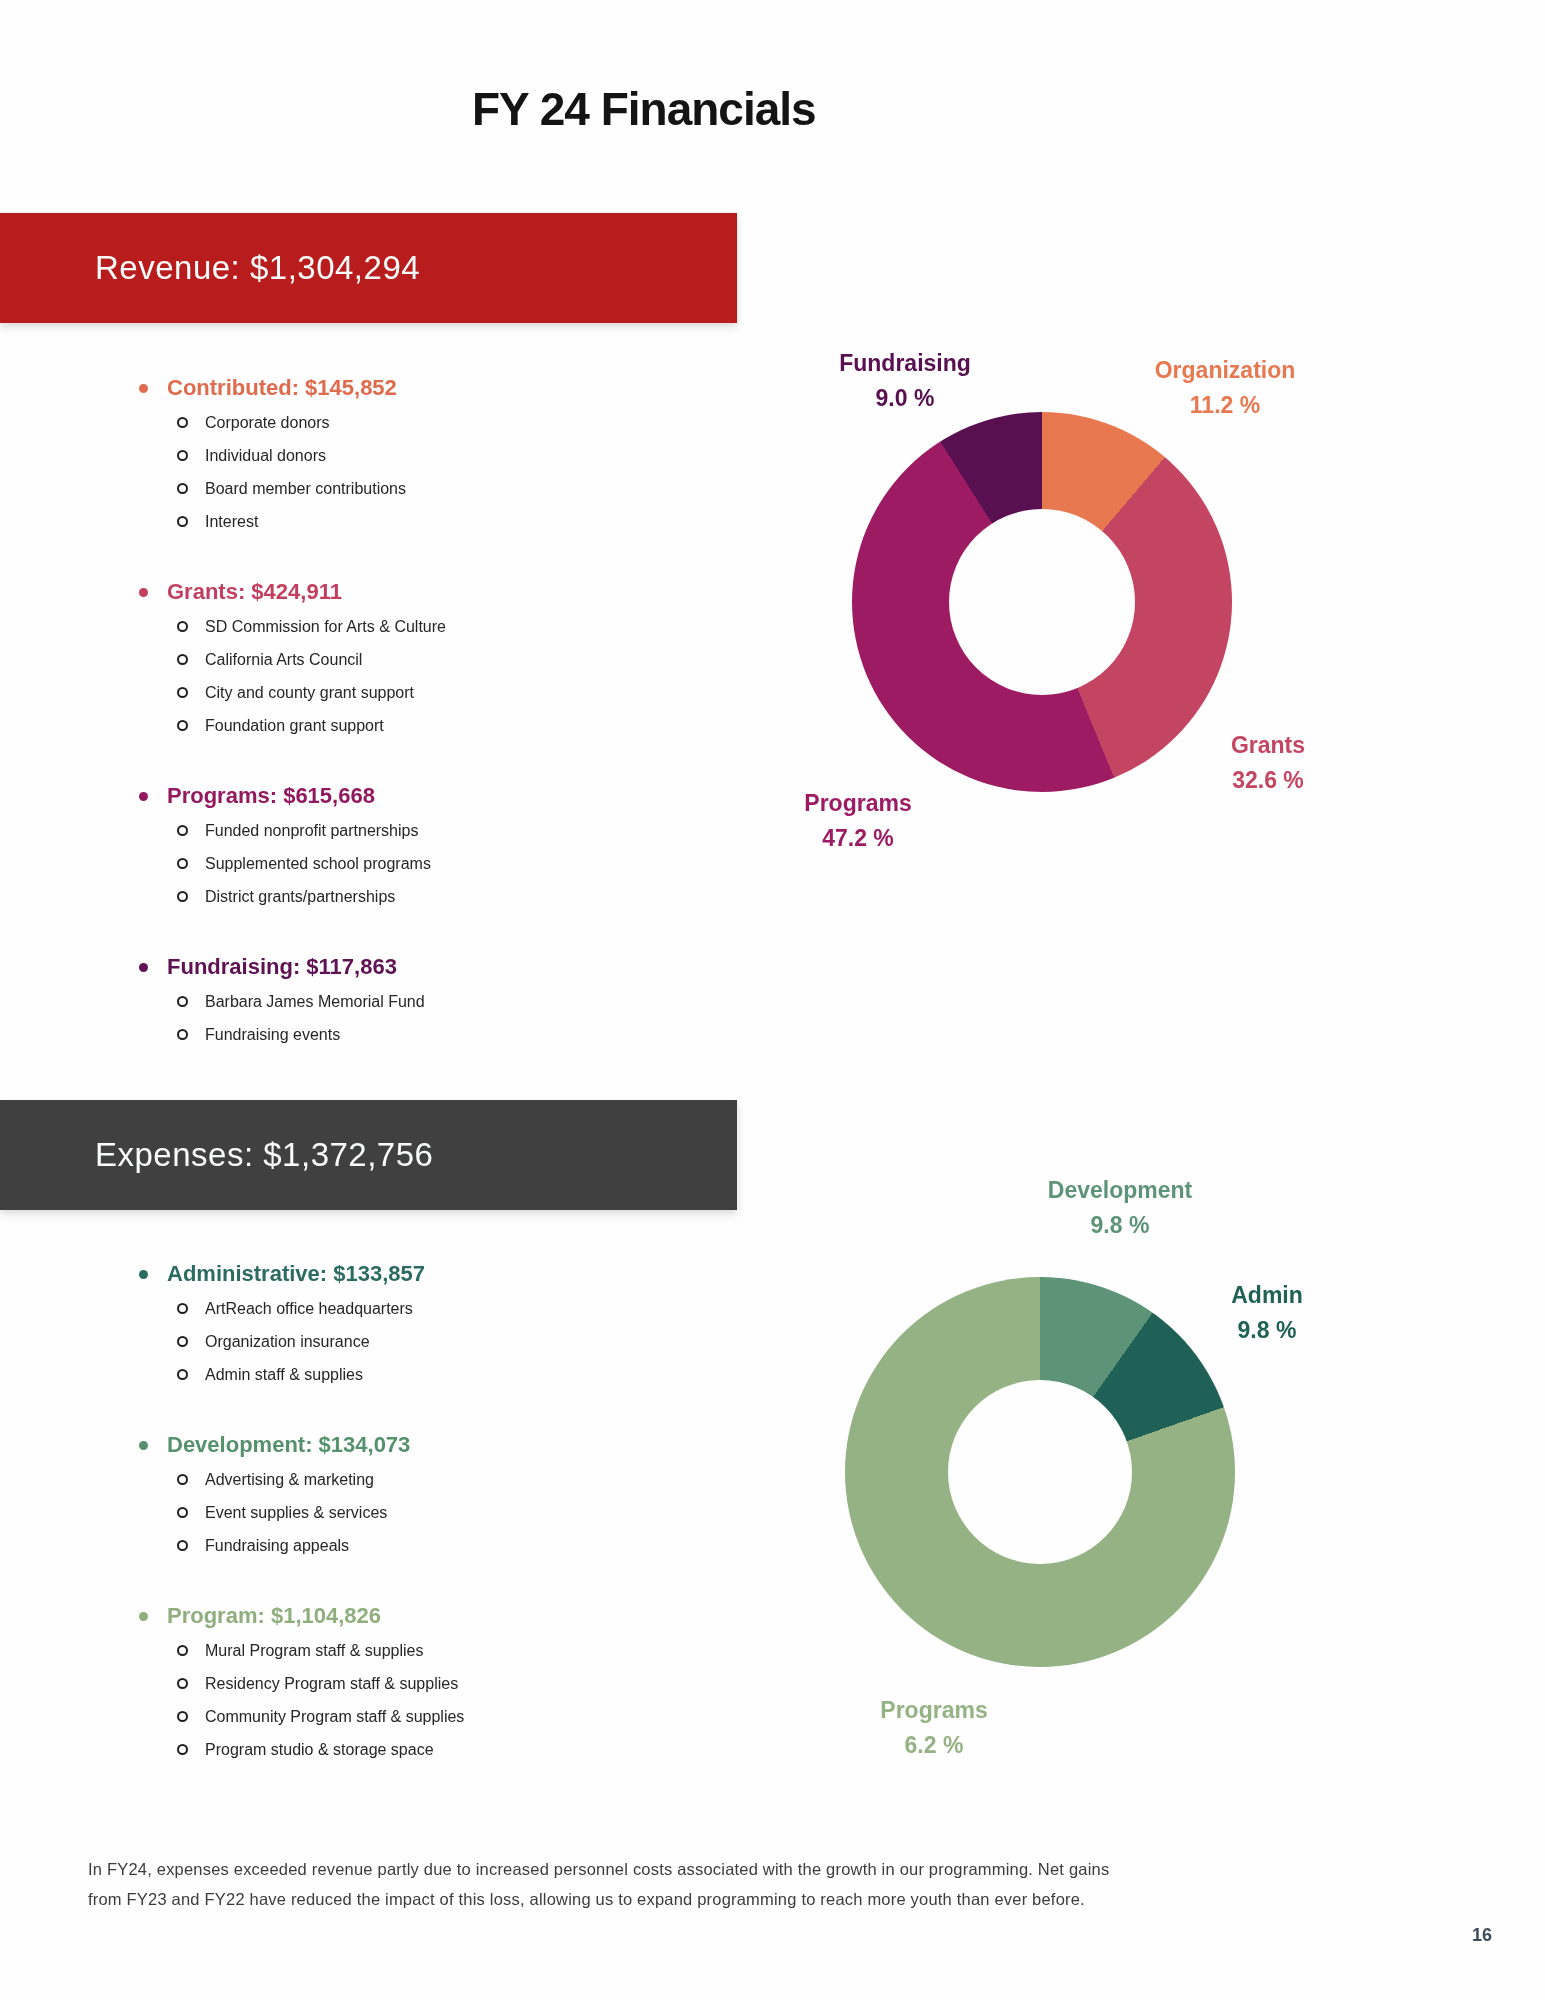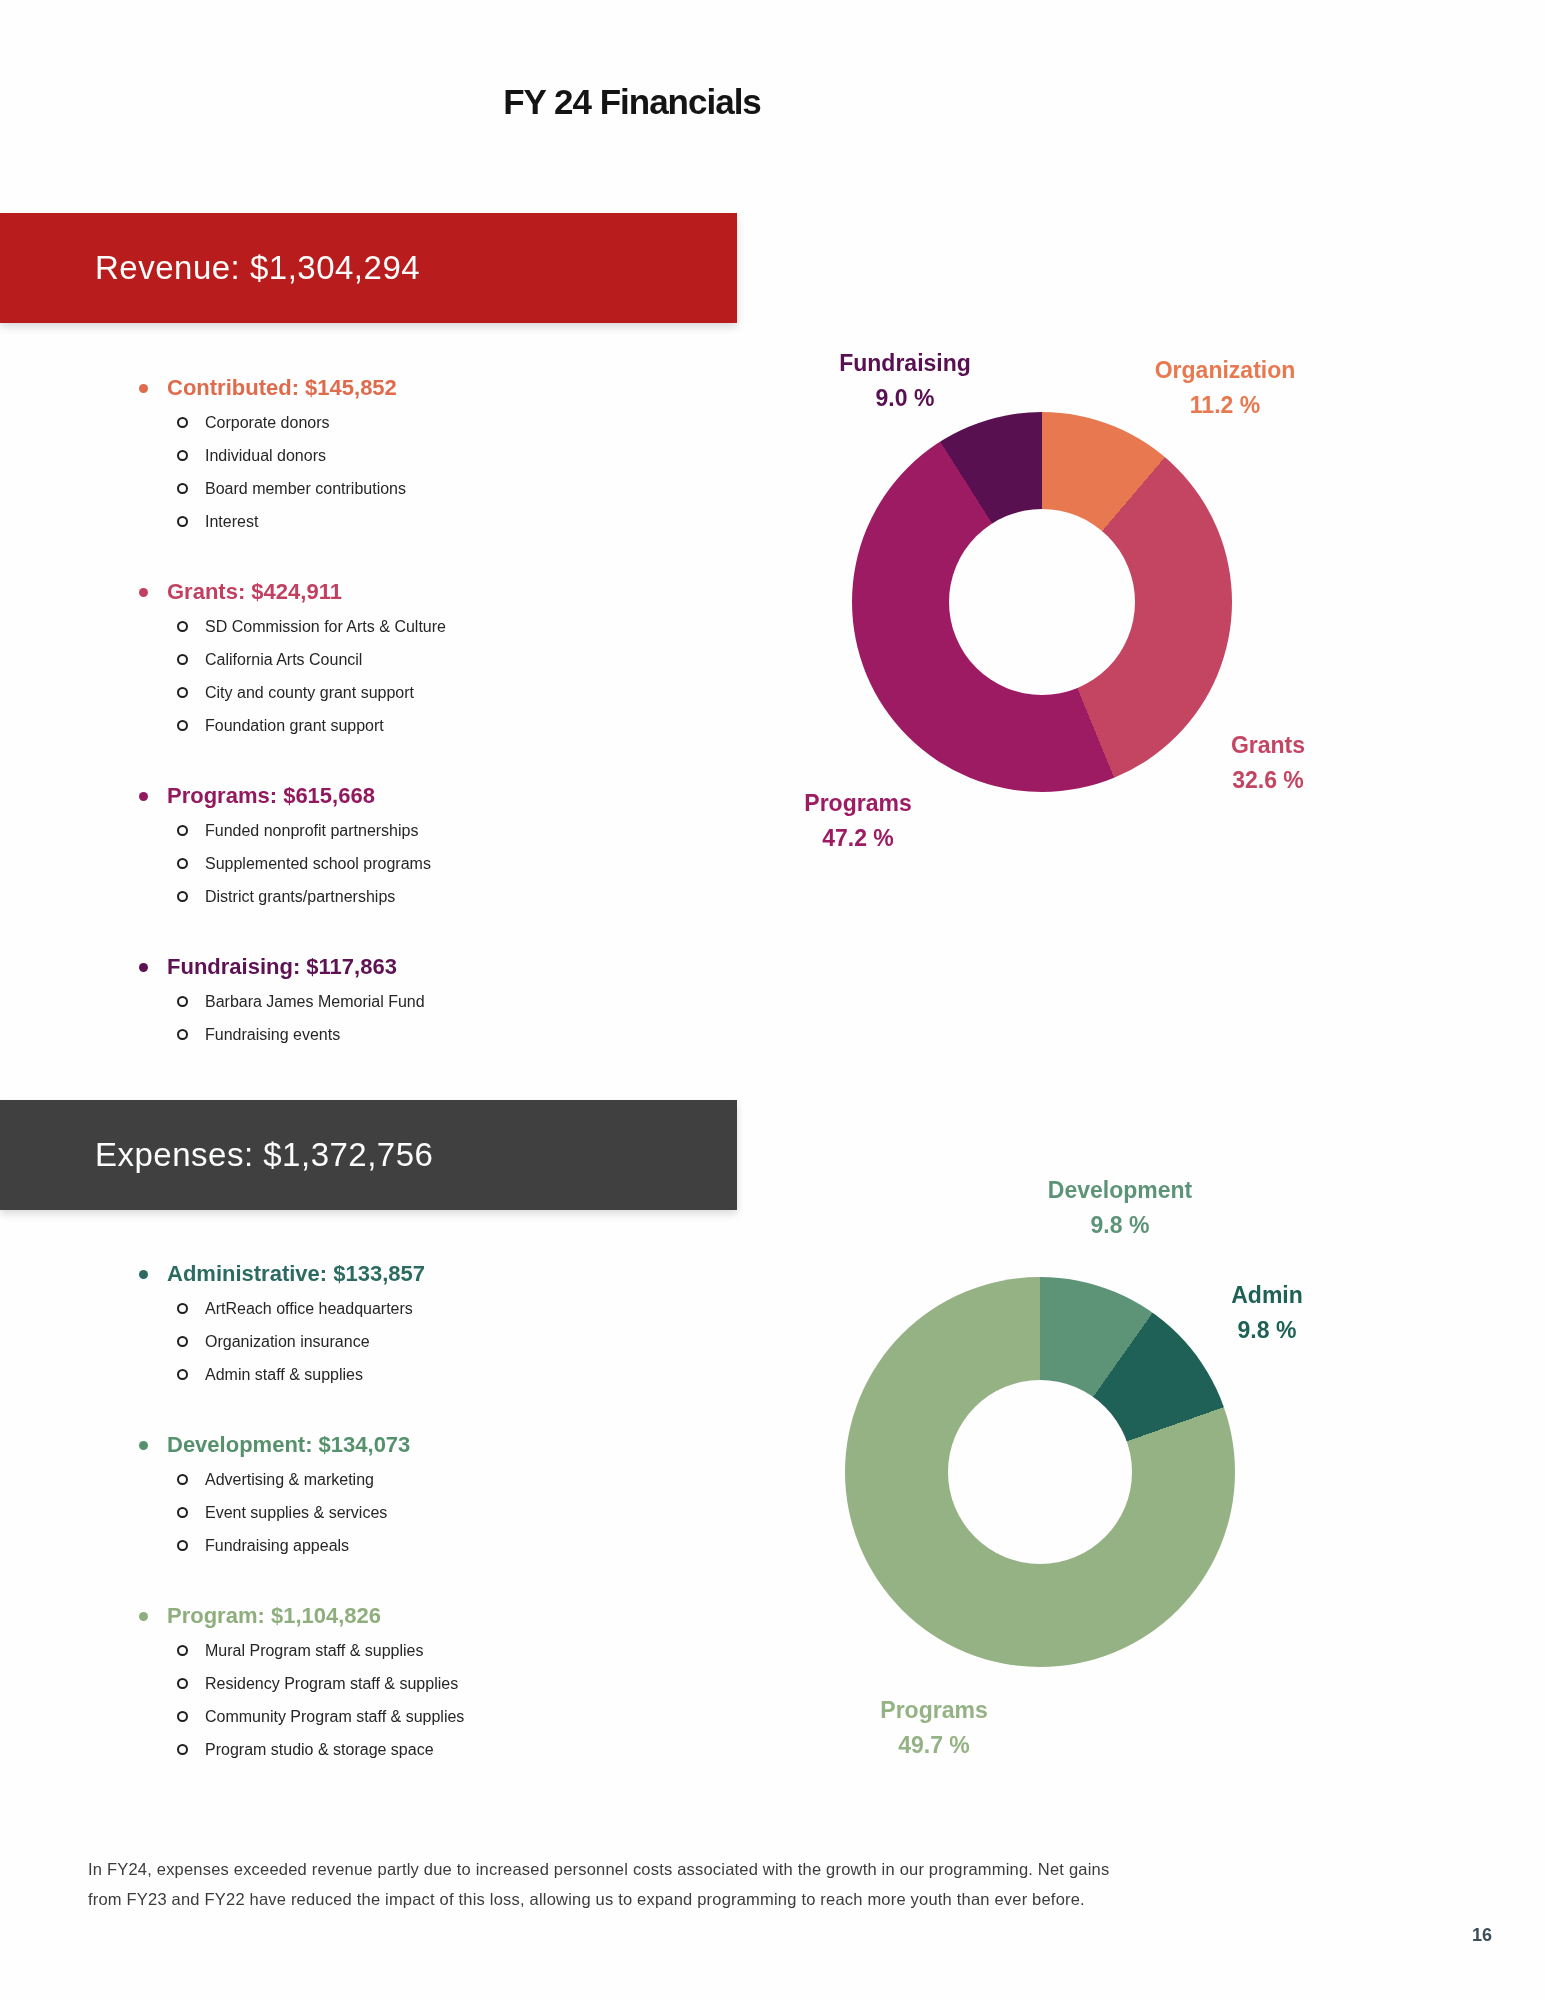--- a/index.html
+++ b/index.html
@@ -6,21 +6,21 @@
   html,body{margin:0;padding:0;}
   body{
     width:1545px;height:2000px;
     font-family:"Liberation Sans","DejaVu Sans",sans-serif;
     background:#ffffff;
   }
   .page{position:relative;width:1545px;height:2000px;background:#fefefe;overflow:hidden;}
 
   .title{
     position:absolute;left:472px;top:82px;width:320px;
-    font-size:35px;font-weight:800;letter-spacing:-1px;color:#141414;
+    font-size:46px;font-weight:800;letter-spacing:-1px;color:#141414;
     text-align:center;margin:0;white-space:nowrap;
   }
 
   .banner{
     position:absolute;left:0;width:737px;height:110px;
     box-shadow:0 4px 8px rgba(0,0,0,0.14);
     display:flex;align-items:center;
   }
   .banner span{
     padding-left:95px;color:#fbfdfc;font-size:33px;font-weight:500;letter-spacing:0.5px;
@@ -149,21 +149,21 @@
   <div class="clabel" style="left: 1120px; top: 1173px; color: rgb(93, 148, 120);">
     <div>Development</div>
     <div>9.8 %</div>
   </div>
   <div class="clabel" style="left: 1267px; top: 1278px; color: rgb(31, 97, 86);">
     <div>Admin</div>
     <div>9.8 %</div>
   </div>
   <div class="clabel" style="left: 934px; top: 1693px; color: rgb(149, 178, 132);">
     <div>Programs</div>
-    <div>49.7 %</div>
+    <div>6.2 %</div>
   </div>
 
   <div class="footer">
     <div>In FY24, expenses exceeded revenue partly due to increased personnel costs associated with the growth in our programming. Net gains</div>
     <div>from FY23 and FY22 have reduced the impact of this loss, allowing us to expand programming to reach more youth than ever before.</div>
   </div>
   <div class="pagenum">16</div>
 
 </div>
 

